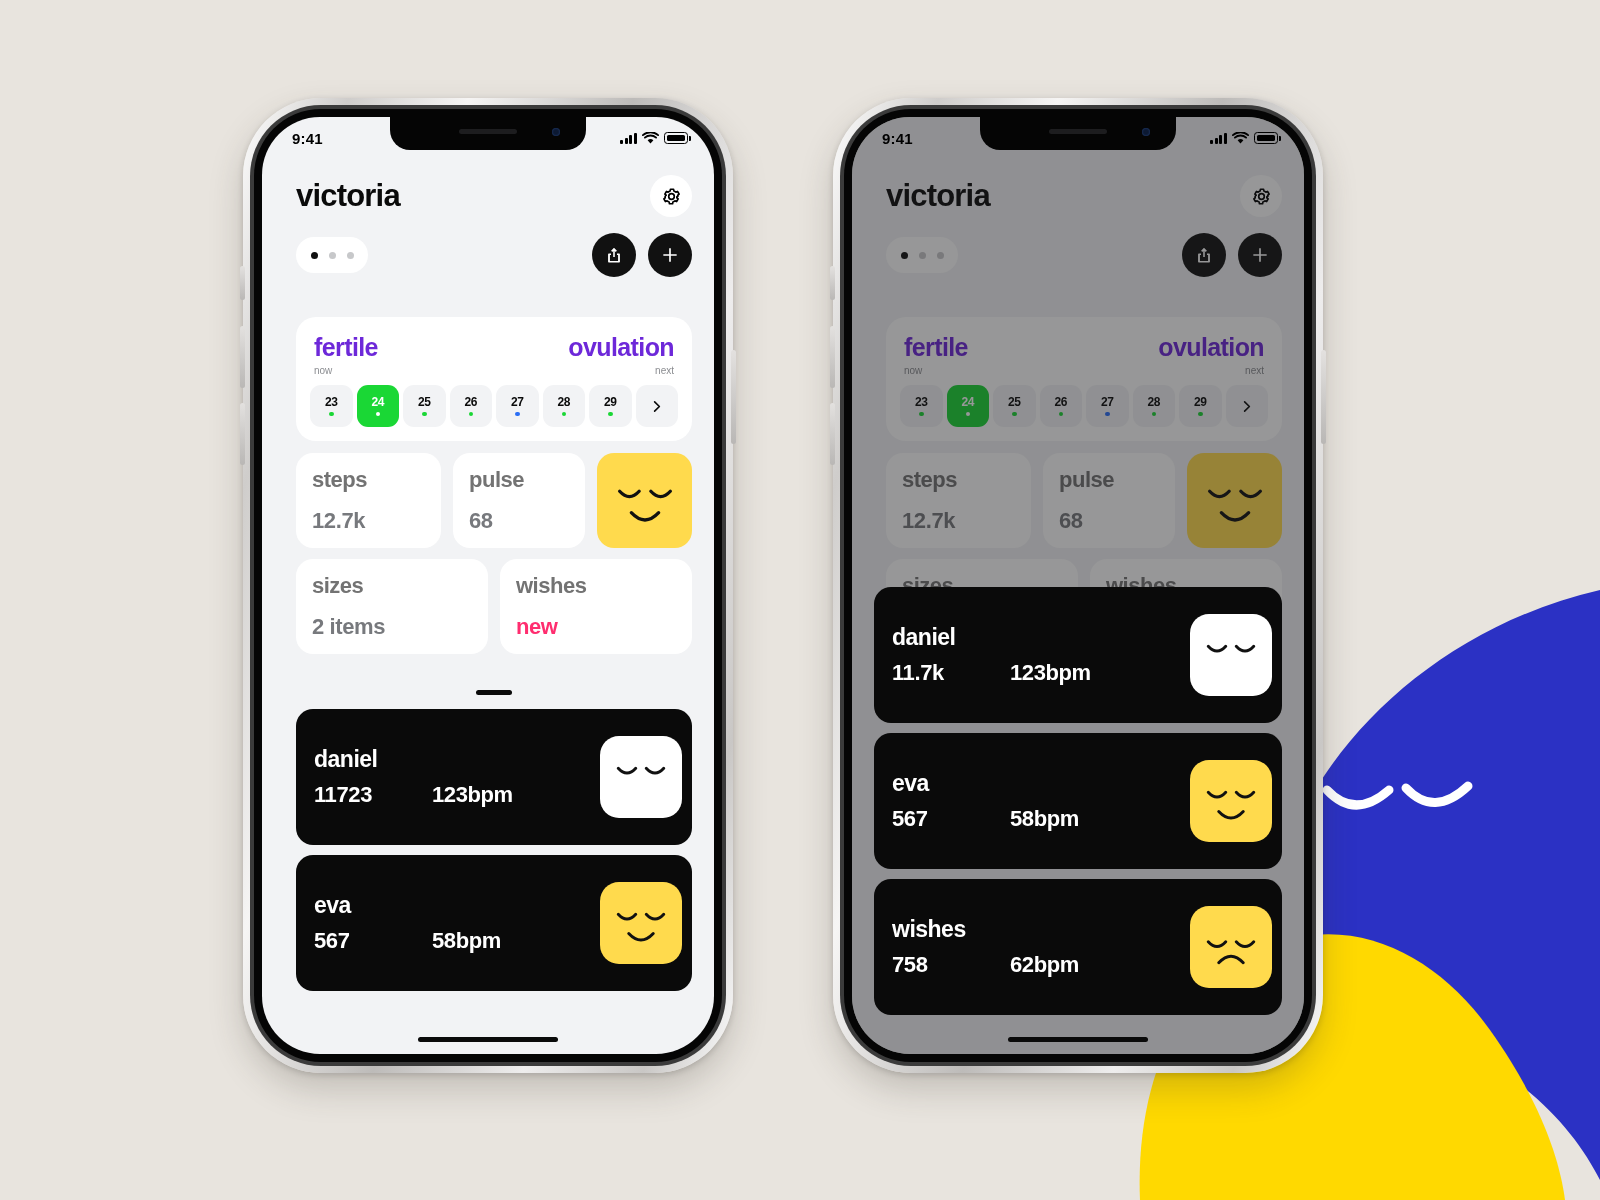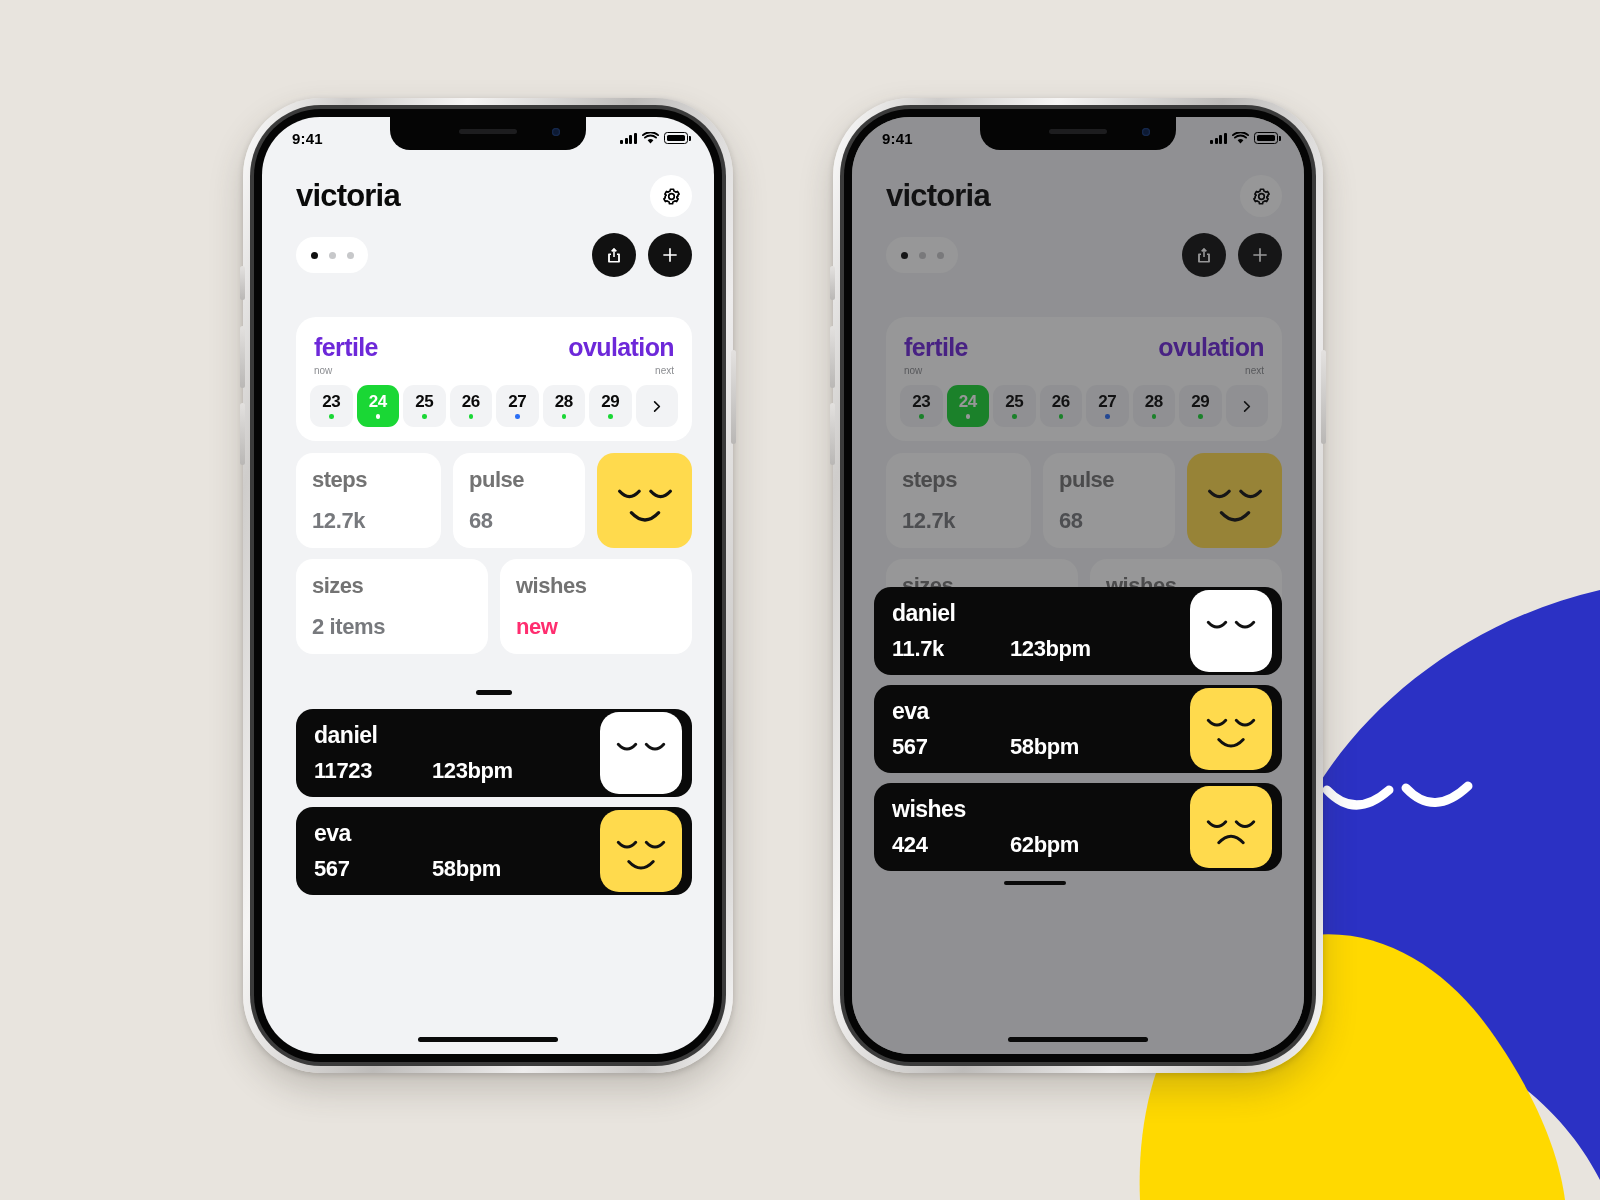--- a/index.html
+++ b/index.html
@@ -120,21 +120,21 @@
   .date-card-top { display: flex; justify-content: space-between; align-items: baseline; padding: 0 4px; }
   .phase { font-size: 25px; font-weight: 800; color: #6d28d9; letter-spacing: -.6px; }
   .date-card-sub { display: flex; justify-content: space-between; padding: 3px 4px 0 4px; }
   .sub-label { font-size: 10px; color: #8b8d91; font-weight: 500; }
   .days { display: flex; gap: 4px; margin-top: 9px; }
   .day {
     flex: 1; height: 42px; border-radius: 11px; background: #f2f3f5;
     display: flex; flex-direction: column; align-items: center; justify-content: center;
     position: relative;
   }
-  .day .num { font-size: 17px; font-weight: 800; color: #0a0a0a; letter-spacing: -.4px; line-height: 1; }
+  .day .num { font-size: 12px; font-weight: 800; color: #0a0a0a; letter-spacing: -.4px; line-height: 1; }
   .day .dot { width: 4.5px; height: 4.5px; border-radius: 50%; margin-top: 4px; display: block; }
   .day.active { background: #1ad735; }
   .day.active .num { color: #fff; }
   .day.next-btn { display:flex; align-items:center; justify-content:center; }
   .day.next-btn svg { width: 15px; height: 15px; }
 
   
   .metrics { display: flex; gap: 12px; margin-top: 12px; }
   .metric {
     background: #fff; border-radius: 17px; padding: 14px 16px;
@@ -153,21 +153,21 @@
   .metrics.row2 { margin-top: 11px; }
   .metrics.row2 .metric { flex: 1; }
 
   
   .drag-handle { display: flex; justify-content: center; margin-top: 36px; }
   .drag-handle i { width: 36px; height: 5px; border-radius: 3px; background: #0a0a0a; display: block; }
 
   
   .friends { padding: 14px 22px 0 22px; display: flex; flex-direction: column; gap: 10px; }
   .friend {
-    background: #0a0a0a; border-radius: 17px; height: 88px;
+    background: #0a0a0a; border-radius: 17px; height: 136px;
     display: flex; align-items: center; justify-content: space-between;
     padding: 0 10px 0 18px;
   }
   .friend-info { display: flex; flex-direction: column; gap: 9px; }
   .friend-name { font-size: 23px; font-weight: 800; color: #fff; letter-spacing: -.5px; }
   .friend-stats { display: flex; gap: 14px; }
   .friend-stats span { font-size: 22px; font-weight: 800; color: #fff; letter-spacing: -.4px; }
   .friend-stats span.steps-v { min-width: 104px; }
   .friend-avatar { width: 82px; height: 82px; border-radius: 19px; flex: none; display:flex; align-items:center; justify-content:center; }
   .friend-avatar svg { width: 70px; height: 70px; }
@@ -578,21 +578,21 @@
                 <path d="M14 30 q 10 11 20 0" fill="none" stroke="#111" stroke-width="3.4" stroke-linecap="round"></path>
                 <path d="M46 30 q 10 11 20 0" fill="none" stroke="#111" stroke-width="3.4" stroke-linecap="round"></path>
                 <path d="M26 52 q 14 15 28 0" fill="none" stroke="#111" stroke-width="3.4" stroke-linecap="round"></path>
               </svg>
             </div>
           </div>
           <div class="friend">
             <div class="friend-info">
               <div class="friend-name">wishes</div>
               <div class="friend-stats">
-                <span class="steps-v">424</span>
+                <span class="steps-v">758</span>
                 <span>62bpm</span>
               </div>
             </div>
             <div class="friend-avatar" style="background: rgb(255, 218, 77);">
               <svg viewBox="0 0 80 80">
                 <path d="M14 34 q 10 11 20 0" fill="none" stroke="#111" stroke-width="3.4" stroke-linecap="round"></path>
                 <path d="M46 34 q 10 11 20 0" fill="none" stroke="#111" stroke-width="3.4" stroke-linecap="round"></path>
                 <path d="M26 58 q 14 -15 28 0" fill="none" stroke="#111" stroke-width="3.4" stroke-linecap="round"></path>
               </svg>
             </div>

